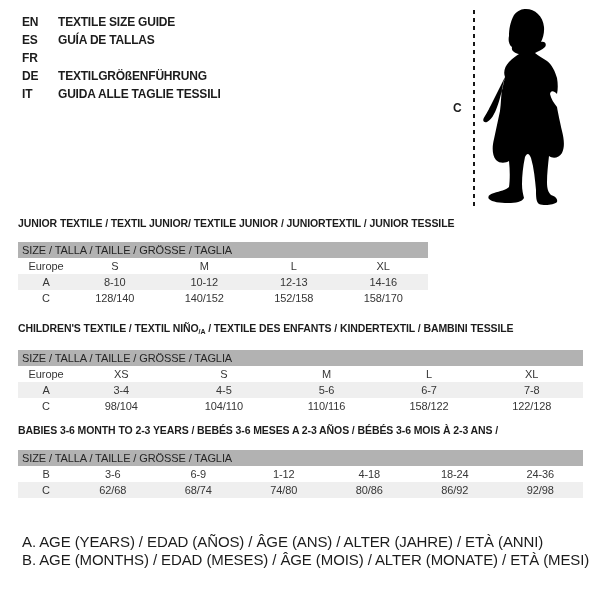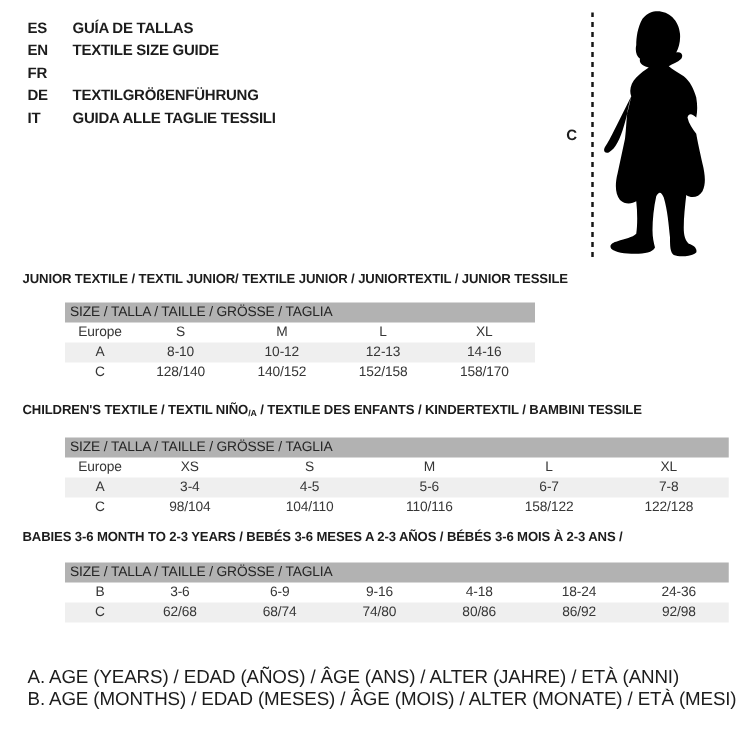--- a/index.html
+++ b/index.html
@@ -28,21 +28,21 @@
     font-size:12px; font-weight:700;
   }
   .silhouette { position:absolute; left:480px; top:0px; }
 
   
   .section { position:absolute; left:18px; }
   .sec-title { font-size:10.5px; font-weight:700; letter-spacing:-0.1px; line-height:15px; white-space:nowrap; }
   .sub { font-size:7px; vertical-align:-2px; }
 
   
-  .size-table { margin-top:11px;margin-left:34px; }
+  .size-table { margin-top:11px; }
   .size-bar {
     height:16px; line-height:16px;
     background:#b2b2b2; color:#252525;
     font-size:11px; padding-left:4px;
     letter-spacing:-0.1px;
   }
   .trow { display:grid; height:16px; line-height:16px; font-size:11px; color:#363636; letter-spacing:-0.1px; }
   .cols4 { grid-template-columns:52px repeat(4,1fr); }
   .cols5 { grid-template-columns:52px repeat(5,1fr); }
   .cols6 { grid-template-columns:52px repeat(6,1fr); }
@@ -52,26 +52,26 @@
 
   
   .footnotes { position:absolute; left:22px; top:533px; }
   .footnote { height:18px; line-height:18px; font-size:15px; font-weight:400; letter-spacing:-0.1px; white-space:nowrap; }
 </style>
 </head>
 <body>
 
 <div class="lang-block">
   <div class="lang-row">
+    <span class="lang-code">EN</span>
+    <span class="lang-text">TEXTILE SIZE GUIDE</span>
+  </div>
+  <div class="lang-row">
     <span class="lang-code">ES</span>
     <span class="lang-text">GUÍA DE TALLAS</span>
-  </div>
-  <div class="lang-row">
-    <span class="lang-code">EN</span>
-    <span class="lang-text">TEXTILE SIZE GUIDE</span>
   </div>
   <div class="lang-row">
     <span class="lang-code">FR</span>
   </div>
   <div class="lang-row">
     <span class="lang-code">DE</span>
     <span class="lang-text">TEXTILGRÖßENFÜHRUNG</span>
   </div>
   <div class="lang-row">
     <span class="lang-code">IT</span>
@@ -188,21 +188,21 @@
 </div>
 
 <div class="section" style="top:423px; width:565px;">
   <div class="sec-title">BABIES 3-6 MONTH TO 2-3 YEARS / BEBÉS 3-6 MESES A 2-3 AÑOS / BÉBÉS 3-6 MOIS À 2-3 ANS /</div>
   <div class="size-table" style="margin-top:12px;">
     <div class="size-bar">SIZE / TALLA / TAILLE / GRÖSSE / TAGLIA</div>
     <div class="trow cols6">
       <span class="lbl">B</span>
       <span class="val">3-6</span>
       <span class="val">6-9</span>
-      <span class="val">9-16</span>
+      <span class="val">1-12</span>
       <span class="val">4-18</span>
       <span class="val">18-24</span>
       <span class="val">24-36</span>
     </div>
     <div class="trow cols6 shaded">
       <span class="lbl">C</span>
       <span class="val">62/68</span>
       <span class="val">68/74</span>
       <span class="val">74/80</span>
       <span class="val">80/86</span>

